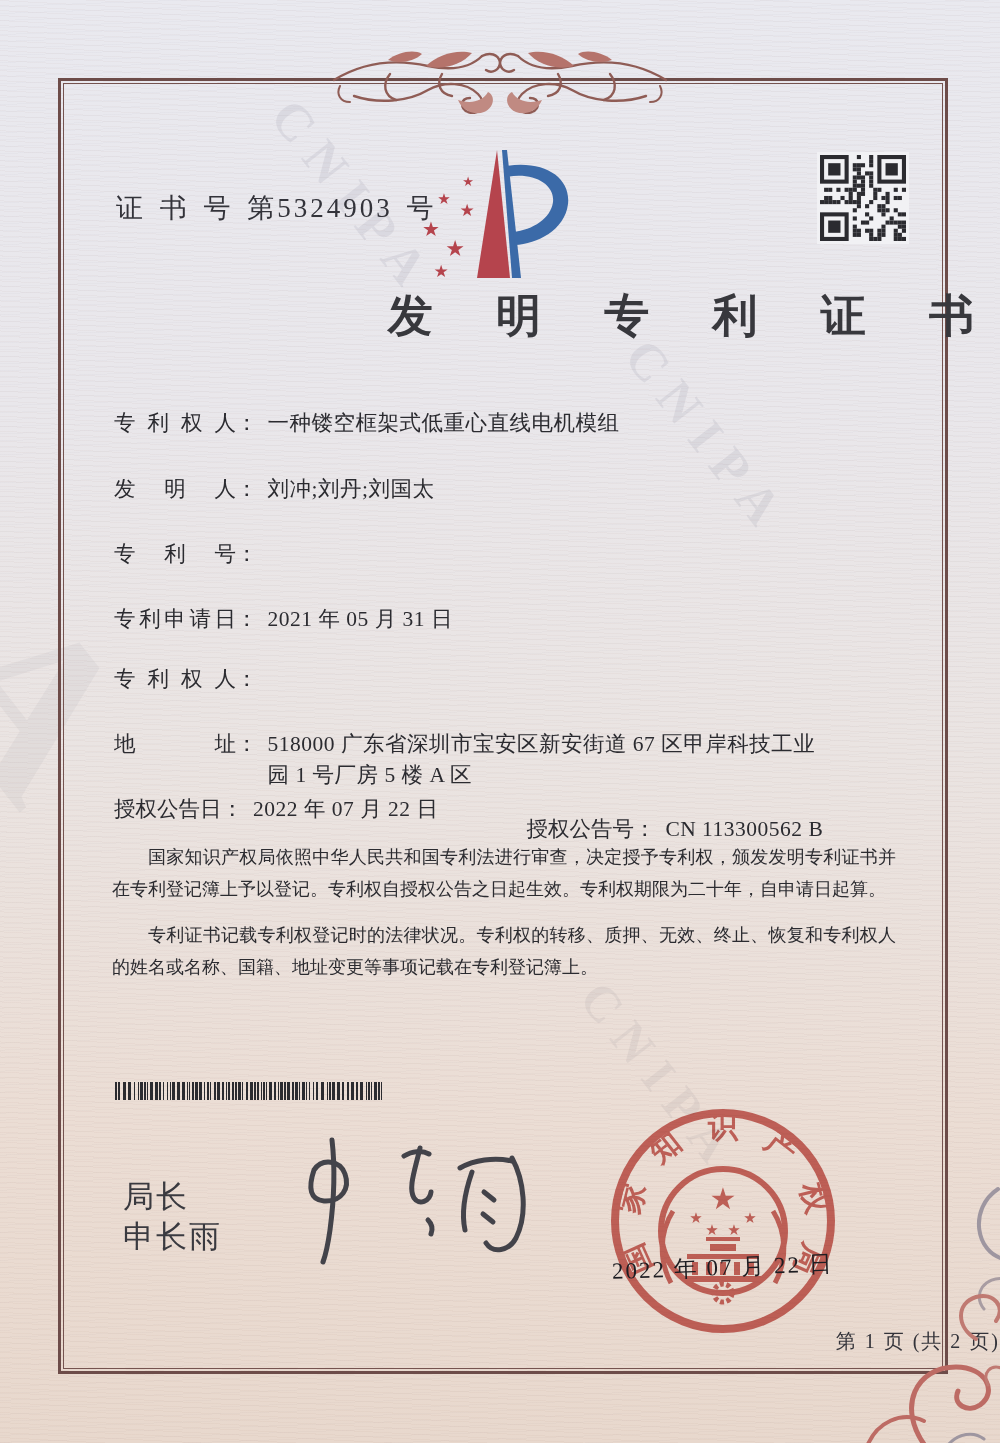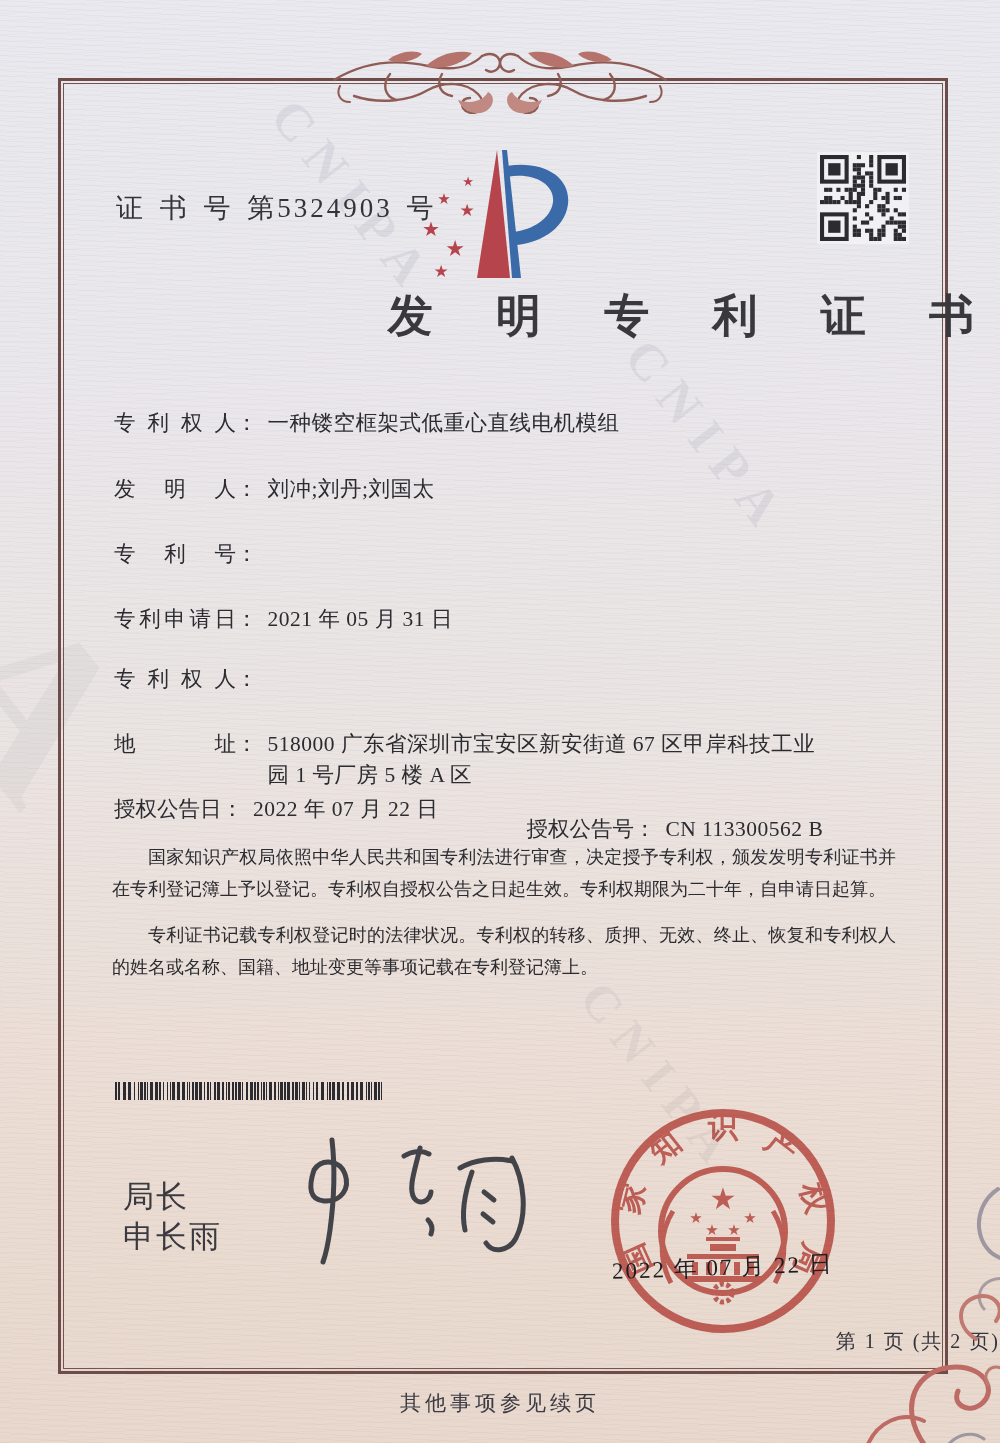--- a/index.html
+++ b/index.html
@@ -444,21 +444,20 @@
         <rect x="25" y="31" width="6" height="13"></rect>
         <rect x="-38" y="45" width="76" height="6"></rect>
         <circle cy="62" r="9" fill="none" stroke="#c5534c" stroke-width="5" stroke-dasharray="4 2.5"></circle>
       </g>
     </g>
   </svg>
 
   <div class="seal-date">2022 年 07 月 22 日</div>
 
   <div class="page-footer">第 1 页 (共 2 页)</div>
-  <div class="bottom-note">其他事项参见续页</div>
 
   <svg class="flourish-br" viewBox="0 0 200 300">
     <g fill="none" stroke-linecap="round">
       <path d="M190,40 C160,60 168,104 196,110" stroke="#9e96a0" stroke-width="4"></path>
       <path d="M198,130 C176,126 164,146 176,160" stroke="#a89ca2" stroke-width="3"></path>
       <path d="M118,298 C88,258 108,218 148,218 C178,218 190,243 172,256 C160,264 144,256 150,242" stroke="#bd6b64" stroke-width="5"></path>
       <path d="M58,300 C68,272 94,262 116,272" stroke="#bd6b64" stroke-width="4"></path>
       <path d="M168,190 C148,178 148,154 168,148 C186,143 198,158 188,172" stroke="#c07a72" stroke-width="4"></path>
       <path d="M196,220 C182,214 174,224 180,236" stroke="#c07a72" stroke-width="3"></path>
       <path d="M140,296 C150,284 166,282 176,290" stroke="#9e96a0" stroke-width="3"></path>

